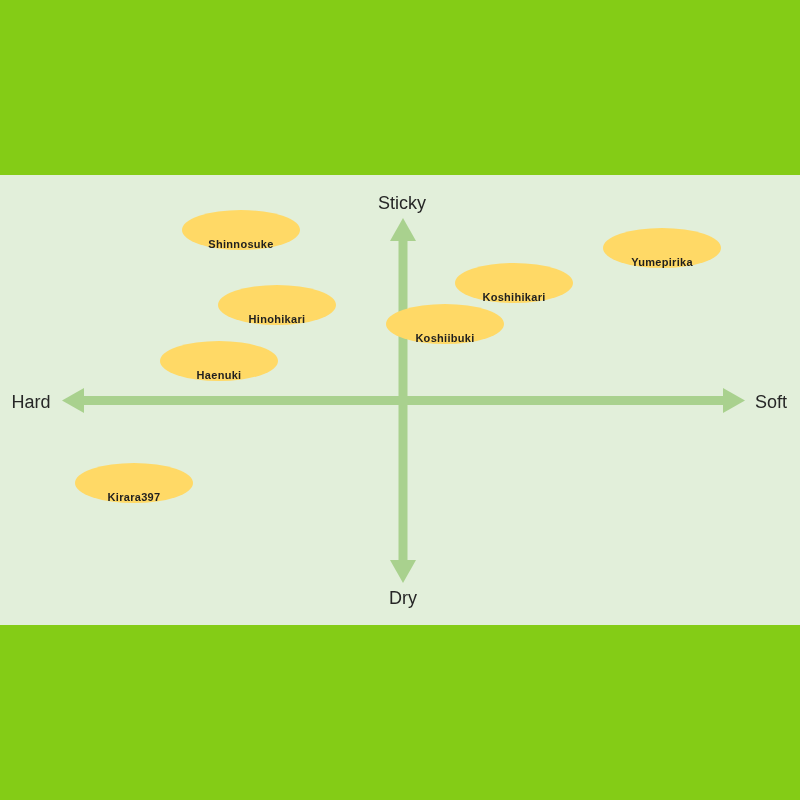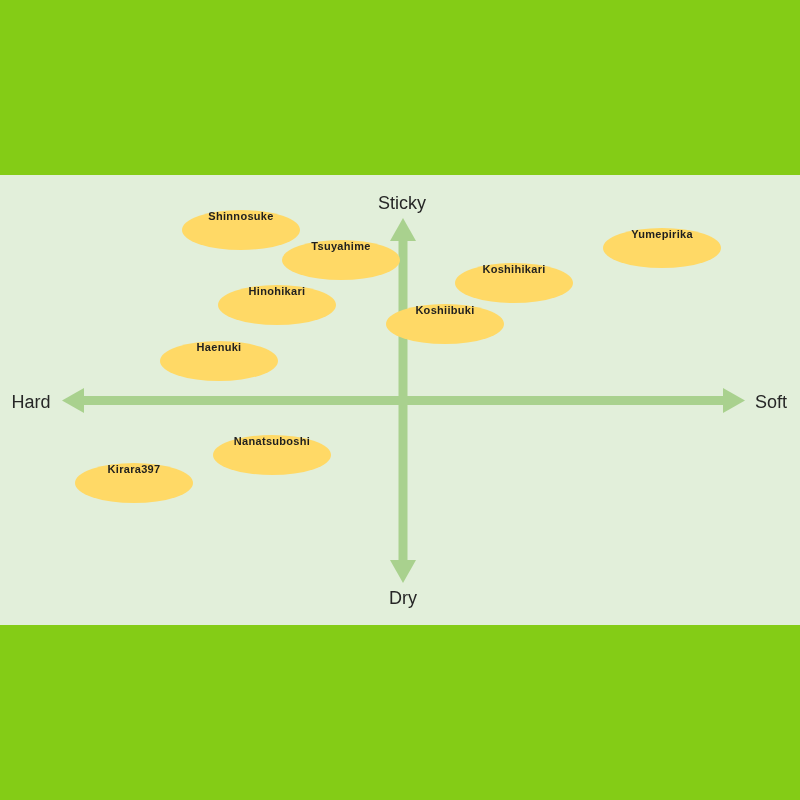--- a/index.html
+++ b/index.html
@@ -54,21 +54,21 @@
     height: 450px;
   }
   .variety {
     position: absolute;
     width: 118px;
     height: 40px;
     transform: translate(-50%, -50%);
     border-radius: 50%;
     background: var(--ellipse-fill, #ffd966);
     display: flex;
-    align-items: flex-start;
+    align-items: flex-end;
     justify-content: center;
   }
   .variety-label {
     font-size: 11px;
     font-weight: bold;
     color: var(--ellipse-text, #1f1f1f);
     letter-spacing: 0.3px;
     white-space: nowrap;
   }
 </style>
@@ -91,39 +91,33 @@
 
     <div class="axis-label top">Sticky</div>
     <div class="axis-label bottom">Dry</div>
     <div class="axis-label left">Hard</div>
     <div class="axis-label right">Soft</div>
 
     <div class="varieties-layer" id="varieties-layer">
         <div class="variety" style="left: 241px; top: 55px;">
     <span class="variety-label">Shinnosuke</span>
   </div>
-        <div class="variety" style="left: 341px; top: 85px;">
-    <span class="variety-label">Tsuyahime</span>
-  </div>
         <div class="variety" style="left: 662px; top: 73px;">
     <span class="variety-label">Yumepirika</span>
   </div>
         <div class="variety" style="left: 514px; top: 108px;">
     <span class="variety-label">Koshihikari</span>
   </div>
         <div class="variety" style="left: 277px; top: 130px;">
     <span class="variety-label">Hinohikari</span>
   </div>
         <div class="variety" style="left: 219px; top: 186px;">
     <span class="variety-label">Haenuki</span>
   </div>
         <div class="variety" style="left: 445px; top: 149px;">
     <span class="variety-label">Koshiibuki</span>
   </div>
-        <div class="variety" style="left: 272px; top: 280px;">
-    <span class="variety-label">Nanatsuboshi</span>
-  </div>
         <div class="variety" style="left: 134px; top: 308px;">
     <span class="variety-label">Kirara397</span>
   </div>
       </div>
   </div>
 </div>
 
 </body></html>

